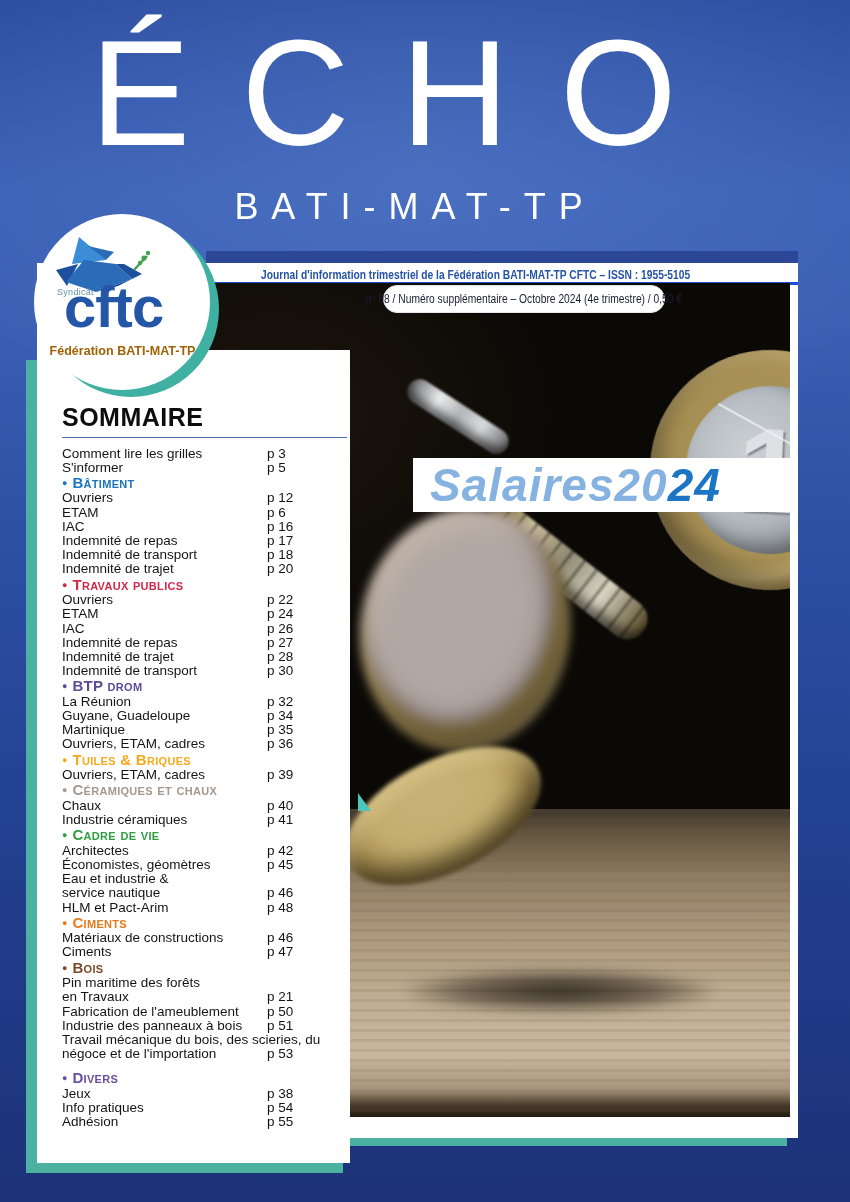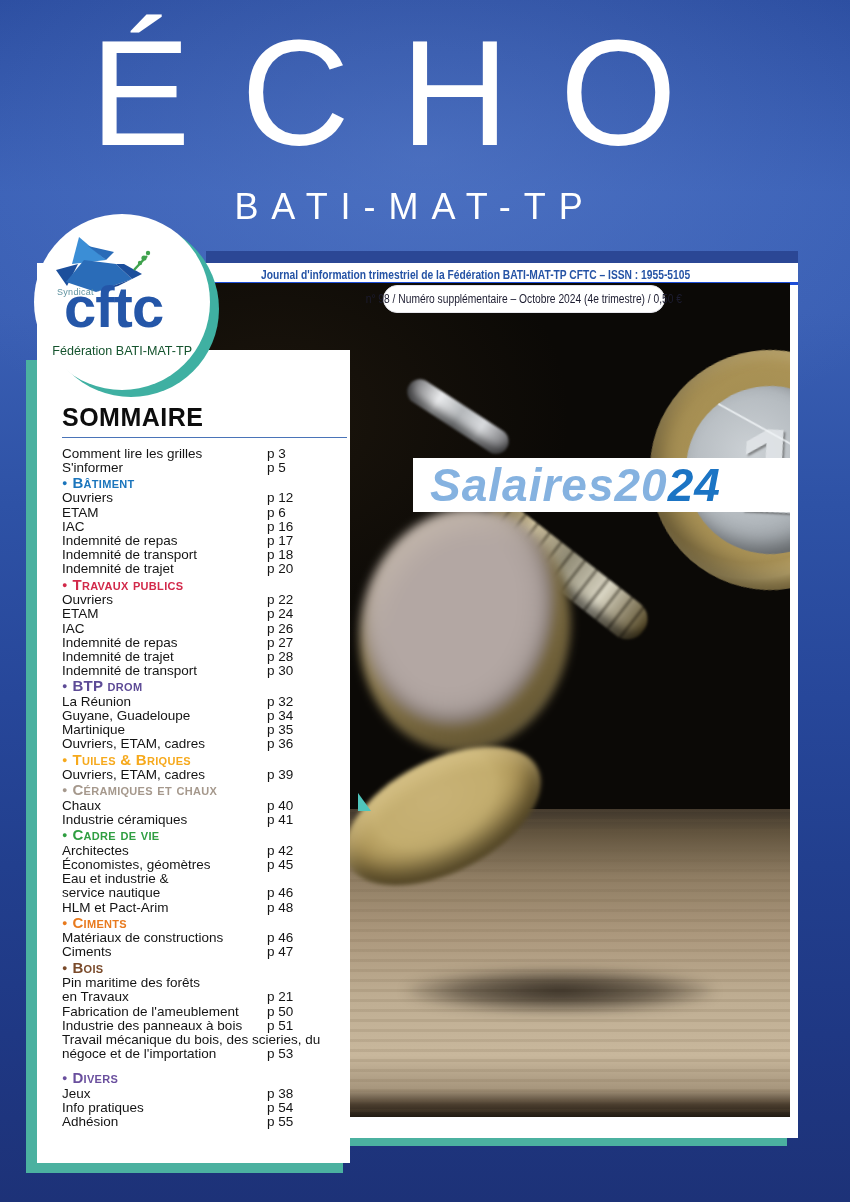--- a/index.html
+++ b/index.html
@@ -86,22 +86,22 @@
   .toc-header{line-height:15.5px;font-size:15px;font-weight:700;white-space:nowrap;}
   .toc-bullet{font-size:9px;vertical-align:2px;margin-right:5px;}
   .toc-header-label{font-variant:small-caps;letter-spacing:.3px;}
   .toc-spacer{height:9px;}
   
   .logo-shadow{left:43px;top:221px;width:176px;height:176px;border-radius:50%;background:#3fb0a2;z-index:4;}
   .logo{left:34px;top:214px;width:176px;height:176px;border-radius:50%;background:#fff;z-index:5;}
   .logo-syndicat{position:absolute;left:23px;top:73px;font-size:9px;color:#5f93a0;letter-spacing:.3px;}
   .logo-cftc{position:absolute;left:30px;top:64px;font-size:58px;line-height:1;font-weight:700;
     color:#2456a8;letter-spacing:-1px;}
-  .logo-fede{position:absolute;left:0;top:129px;width:100%;text-align:center;font-size:13.5px;font-weight:400;
-    color:#14532d;white-space:nowrap;}
+  .logo-fede{position:absolute;left:0;top:129px;width:100%;text-align:center;font-size:13.5px;font-weight:700;
+    color:#a16207;white-space:nowrap;}
   .logo-fede span{display:inline-block;transform:scaleX(.93);transform-origin:center;}
   .logo-bird{position:absolute;left:18px;top:20px;}
 </style>
 </head>
 <body>
 
 <div class="abs masthead">
   <h1 class="masthead-title">ÉCHO</h1>
   <div class="masthead-sub">BATI-MAT-TP</div>
 </div>

